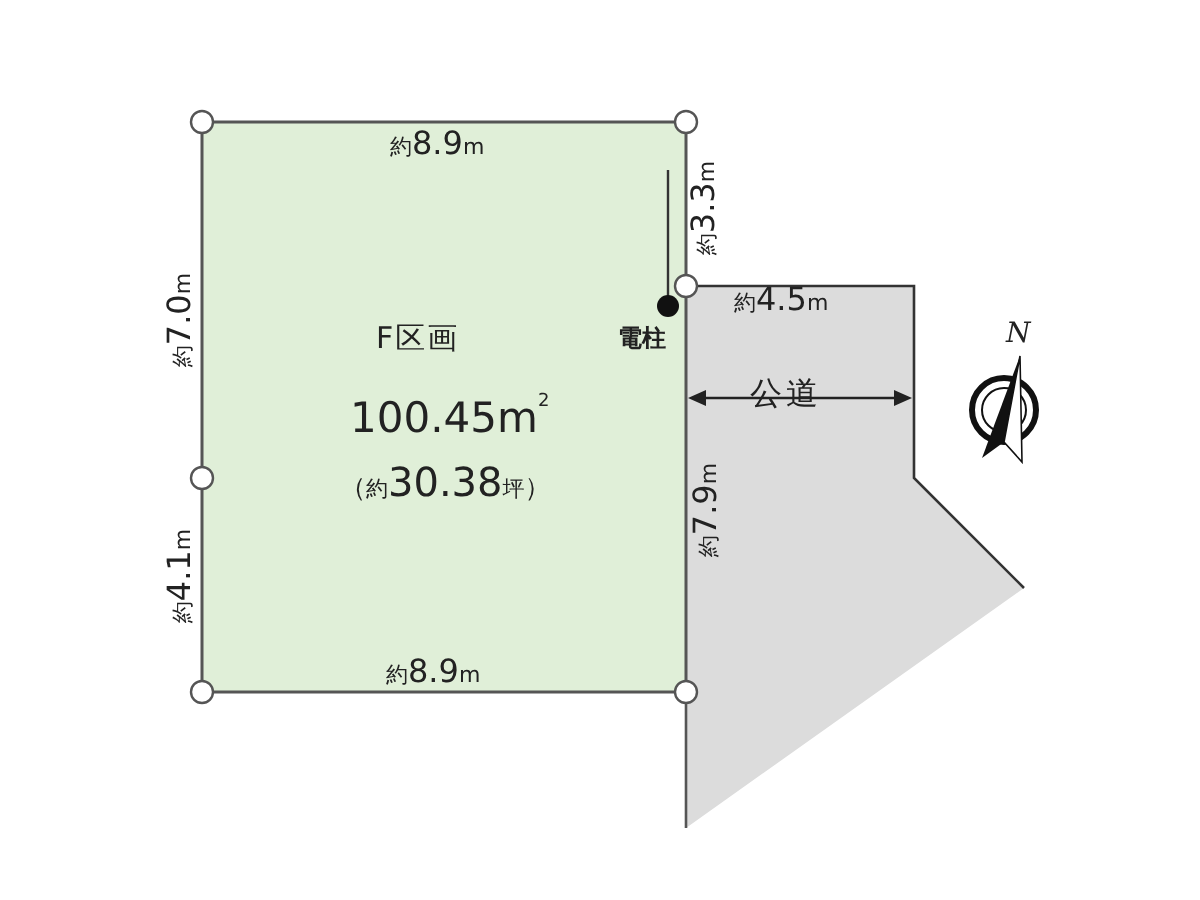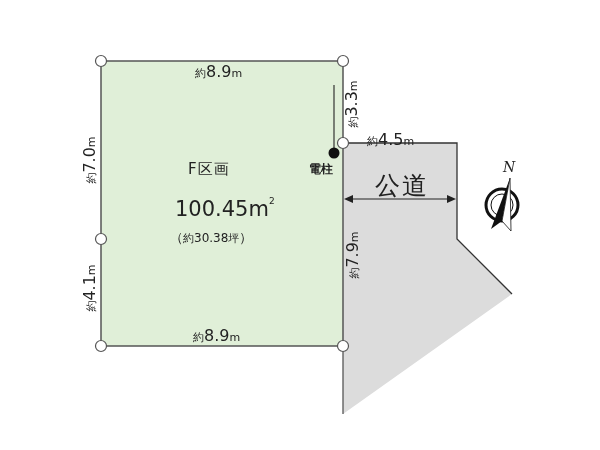--- a/index.html
+++ b/index.html
@@ -7,21 +7,21 @@
            font-family: "DejaVu Sans", "Liberation Sans", sans-serif; }
     svg.plan { position: absolute; left: 0; top: 0; }
     .lbl { position: absolute; color: #222; white-space: nowrap; line-height: 1; }
     .m-unit { font-size: 11px; }
     .yaku { font-size: 11px; }
     .dim { font-size: 16px; }
     .rot { transform-origin: center center; transform: rotate(-90deg); }
     .title { font-size: 15px; letter-spacing: 1px; }
     .area { font-size: 21px; }
     .tsubo { font-size: 13px; }
-    .road { font-size: 25px; letter-spacing: 2px; }
+    .road { font-size: 16px; letter-spacing: 2px; margin-top: 16px; }
     .pole { font-size: 12px; font-weight: bold; }
     .sup { font-size: 9px; vertical-align: top; position: relative; top: -2px; }
     .north { font-family: "DejaVu Serif", "Liberation Serif", serif; font-style: italic; font-size: 14px; }
   </style>
 </head>
 <body>
 
 <svg class="plan" width="600" height="450" viewBox="0 0 600 450">
 
   <polygon points="343,143 457,143 457,239 512,294 343,414" fill="#dcdcdc" stroke="none"></polygon>
@@ -71,29 +71,29 @@
 </div>
 
 <div class="lbl rot" style="left:324px; top:96px; width:56px; text-align:center;">
   <span class="yaku">約</span><span class="dim">3.3</span><span class="m-unit">m</span>
 </div>
 
 <div class="lbl rot" style="left:325px; top:247px; width:56px; text-align:center;">
   <span class="yaku">約</span><span class="dim">7.9</span><span class="m-unit">m</span>
 </div>
 
-<div class="lbl" style="left:367px; top:132px;">
+<div class="lbl" style="left:367px; top:142px;">
   <span class="yaku">約</span><span class="dim">4.5</span><span class="m-unit">m</span>
 </div>
 
 <div class="lbl road" style="left:375px; top:173px;">公道</div>
 
 <div class="lbl pole" style="left:309px; top:163px;">電柱</div>
 
 <div class="lbl north" style="left:503px; top:160px;">N</div>
 
 <div class="lbl title" style="left:188px; top:162px;">F区画</div>
 <div class="lbl area" style="left:175px; top:199px;">
   <span>100.45</span><span>m</span><span class="sup">2</span>
 </div>
 <div class="lbl tsubo" style="left:170px; top:231px;">
-  <span>（</span><span style="font-size:11px">約</span><span style="font-size:12px">30.38</span><span style="font-size:11px">坪</span><span>）</span>
+  <span>（</span><span style="font-size:11px">約</span><span style="font-size:20px">30.38</span><span style="font-size:11px">坪</span><span>）</span>
 </div>
 
 </body></html>

